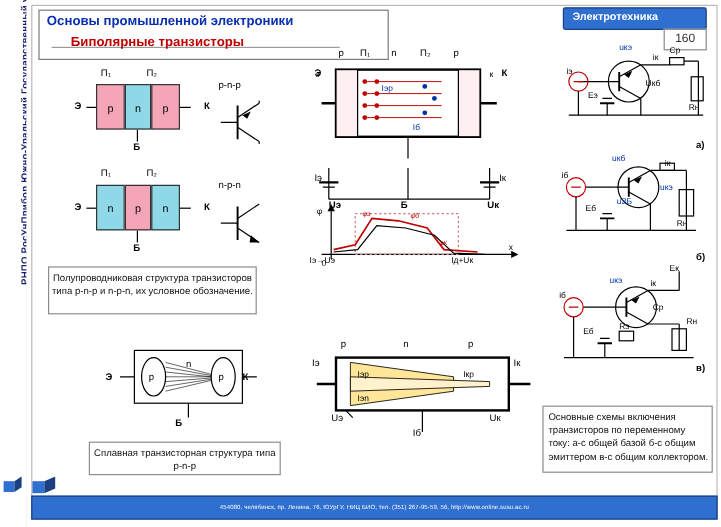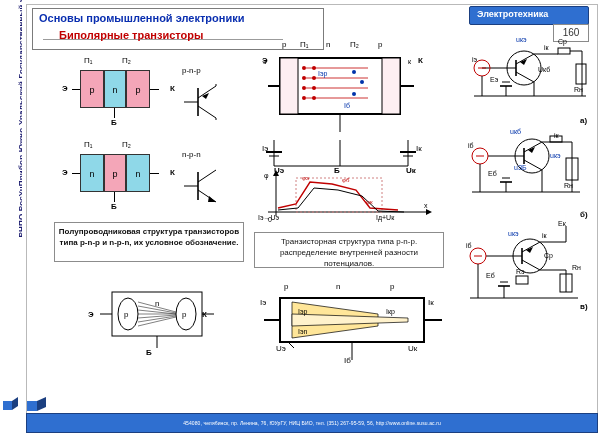--- a/index.html
+++ b/index.html
@@ -165,21 +165,21 @@
     <div class="lbl" style="left:118px;top:10px;">n-p-n</div>
     <svg style="position:absolute;left:118px;top:26px;" width="50" height="40">
       <line x1="2" y1="20" x2="16" y2="20" stroke="#000"></line>
       <line x1="16" y1="6" x2="16" y2="34" stroke="#000" stroke-width="1.6"></line>
       <line x1="16" y1="16" x2="34" y2="4" stroke="#000"></line>
       <line x1="16" y1="24" x2="34" y2="36" stroke="#000"></line>
       <polygon points="27,30 34,36 26,36" fill="#000"></polygon>
     </svg>
   </div>
 
-  <div class="capbox" style="left:32px;top:222px;width:190px;height:40px;font-weight:bold;">Полупроводниковая структура транзисторов типа p-n-p и n-p-n, их условное обозначение.</div>
+  <div class="capbox" style="left:18px;top:222px;width:174px;height:40px;">Полупроводниковая структура транзисторов типа p-n-p и n-p-n, их условное обозначение.</div>
 
   <div style="position:absolute;left:72px;top:282px;width:130px;height:80px;">
     <div class="lbl-b" style="left:-6px;top:28px;">Э</div>
     <div class="lbl-b" style="left:108px;top:28px;">К</div>
     <div class="lbl-b" style="left:52px;top:66px;">Б</div>
     <svg width="118" height="64" style="position:absolute;left:4px;top:4px;">
       <rect x="14" y="6" width="90" height="44" fill="#ffffff" stroke="#000"></rect>
       <ellipse cx="30" cy="28" rx="10" ry="16" fill="#ffffff" stroke="#000"></ellipse>
       <ellipse cx="88" cy="28" rx="10" ry="16" fill="#ffffff" stroke="#000"></ellipse>
       <text x="26" y="31" font-size="8" font-family="Liberation Sans">p</text>
@@ -192,20 +192,21 @@
         <line x1="40" y1="28" x2="78" y2="28"></line>
         <line x1="40" y1="32" x2="78" y2="29"></line>
         <line x1="40" y1="36" x2="78" y2="30"></line>
         <line x1="40" y1="40" x2="78" y2="31"></line>
       </g>
       <line x1="2" y1="28" x2="14" y2="28" stroke="#000"></line>
       <line x1="104" y1="28" x2="116" y2="28" stroke="#000"></line>
       <line x1="59" y1="50" x2="59" y2="62" stroke="#000"></line>
     </svg>
   </div>
+  <div class="capbox" style="left:52px;top:368px;width:160px;height:28px;">Сплавная транзисторная структура типа p-n-p</div>
 
   <div style="position:absolute;left:236px;top:40px;width:180px;height:180px;">
     <div class="lbl" style="left:24px;top:0;">p</div>
     <div class="lbl" style="left:42px;top:0;">П₁</div>
     <div class="lbl" style="left:68px;top:0;">n</div>
     <div class="lbl" style="left:92px;top:0;">П₂</div>
     <div class="lbl" style="left:120px;top:0;">p</div>
 
     <svg width="180" height="84" style="position:absolute;left:0;top:12px;">
       <rect x="22" y="6" width="120" height="56" fill="#ffffff" stroke="#000" stroke-width="2"></rect>
@@ -275,21 +276,20 @@
       <text x="166" y="40" font-size="7" font-family="Liberation Sans">x</text>
       <text x="10" y="54" font-size="7" font-family="Liberation Sans">0</text>
       <text x="44" y="12" font-size="6" fill="#c00000" font-family="Liberation Sans">φэ</text>
       <text x="84" y="14" font-size="6" fill="#c00000" font-family="Liberation Sans">φб</text>
       <text x="108" y="36" font-size="6" fill="#c00000" font-family="Liberation Sans">φк</text>
     </svg>
     <div class="lbl" style="left:0px;top:46px;font-size:7px;">Iэ→Uэ</div>
     <div class="lbl" style="left:118px;top:46px;font-size:7px;">Iд+Uк</div>
   </div>
 
-  <div class="capbox" style="left:232px;top:232px;width:190px;height:36px;">Транзисторная структура типа p-n-p. распределение внутренней разности потенциалов.</div>
 
   <div style="position:absolute;left:236px;top:282px;width:190px;height:86px;">
     <div class="lbl" style="left:26px;top:0;">p</div>
     <div class="lbl" style="left:78px;top:0;">n</div>
     <div class="lbl" style="left:132px;top:0;">p</div>
     <div class="lbl" style="left:2px;top:16px;">Iэ</div>
     <div class="lbl" style="left:170px;top:16px;">Iк</div>
     <svg width="190" height="76" style="position:absolute;left:0;top:10px;">
       <rect x="22" y="6" width="144" height="44" fill="#ffffff" stroke="#000" stroke-width="2"></rect>
       <line x1="6" y1="28" x2="22" y2="28" stroke="#000" stroke-width="2"></line>
@@ -400,20 +400,21 @@
       <text x="54" y="16" font-size="7" fill="#0033aa" font-family="Liberation Sans">uкэ</text>
       <text x="12" y="28" font-size="7" font-family="Liberation Sans">iб</text>
       <text x="62" y="54" font-size="7" font-family="Liberation Sans">Rэ</text>
       <text x="32" y="58" font-size="7" font-family="Liberation Sans">Eб</text>
       <text x="118" y="50" font-size="7" font-family="Liberation Sans">Rн</text>
       <text x="90" y="38" font-size="7" font-family="Liberation Sans">Cp</text>
     </svg>
     <div class="lbl-b" style="left:126px;top:82px;">в)</div>
   </div>
 
+  <div class="capbox" style="left:430px;top:338px;width:142px;height:56px;text-align:left;padding-left:4px;">Основные схемы включения транзисторов по переменному току: а-с общей базой б-с общим эмиттером в-с общим коллектором.</div>
 
   <svg id="foot-logo" viewBox="0 0 22 16">
     <rect x="1" y="4" width="10" height="10" fill="#2f6fd0"></rect>
     <polygon points="11,4 20,0 20,10 11,14" fill="#1b3f80"></polygon>
   </svg>
 
   <div id="footer">
     <span>454080, челябинск, пр. Ленина, 76, ЮУрГУ, НИЦ БИО, тел. (351) 267-95-59, 56, http://www.online.susu.ac.ru</span>
   </div>
 </div>

